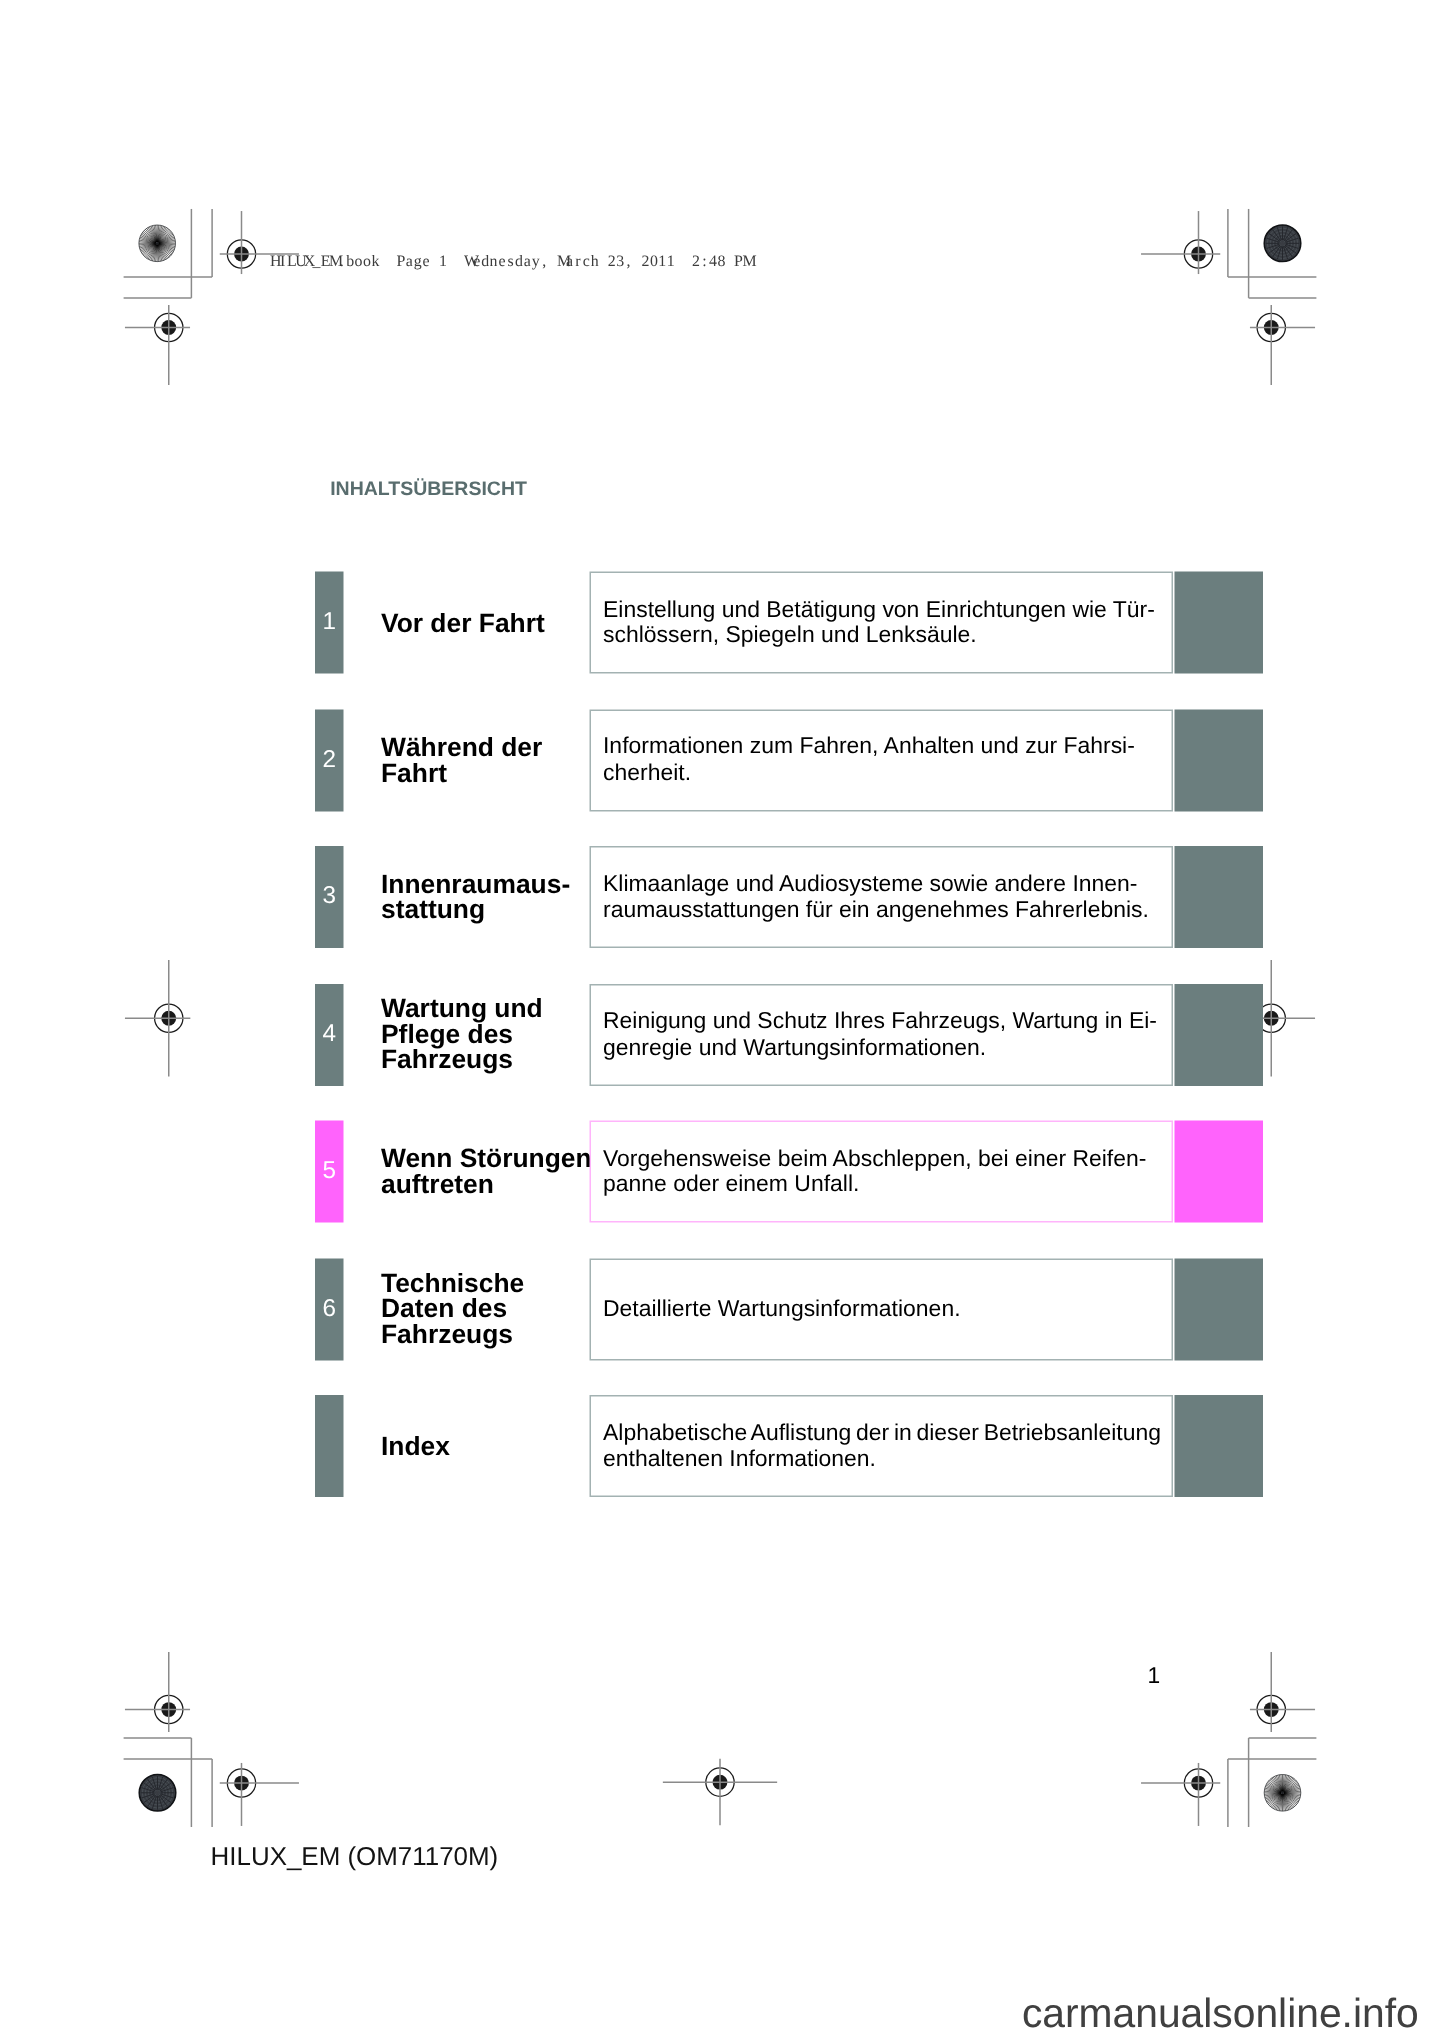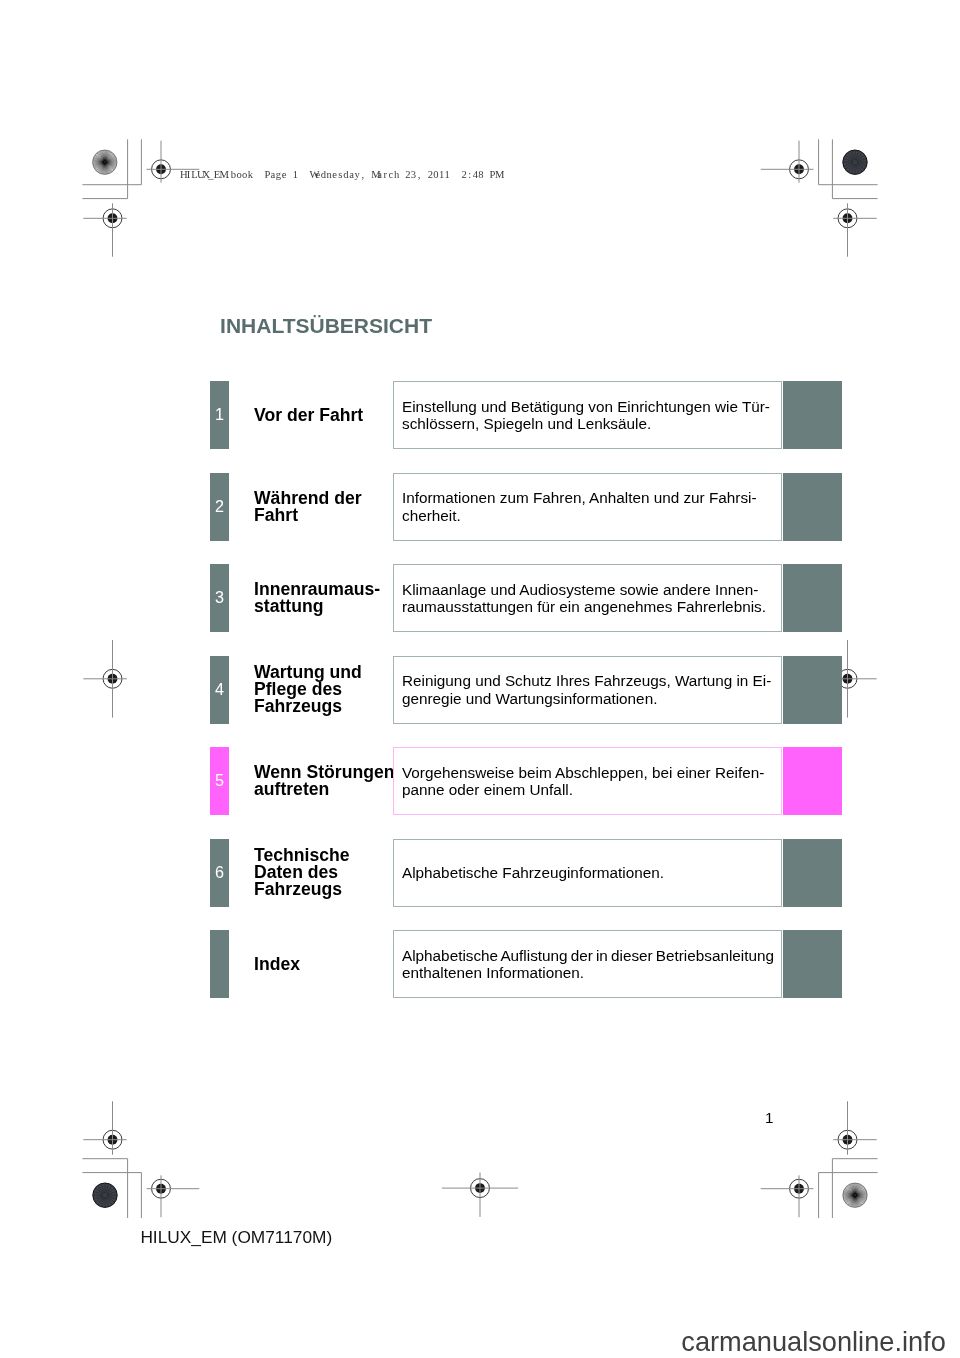--- a/index.html
+++ b/index.html
@@ -10,21 +10,21 @@
 
   
   .marks{position:absolute;left:0;top:0;width:960px;height:1358px;pointer-events:none;}
 
   
   .hdr{position:absolute;left:180px;top:169px;font-family:"Liberation Serif",serif;
        font-size:10.6px;color:#3c3c3c;white-space:nowrap;line-height:12px;}
   .hdr .cel{display:inline-block;width:5.63px;text-align:center;}
 
   
-  .title{position:absolute;left:220.1px;top:315.5px;font-size:21px;font-weight:bold;
+  .title{position:absolute;left:220.1px;top:315.5px;font-size:13px;font-weight:bold;
          color:#596d6e;letter-spacing:0px;line-height:20px;}
 
   
   .tbl{position:absolute;left:210px;top:381px;width:631px;}
   .row{position:relative;height:68px;margin-bottom:23.5px;}
   .num{position:absolute;left:0px;top:0;width:19px;height:68px;background:#6b7e7e;
        color:#fff;font-size:16.2px;line-height:66.8px;text-align:center;}
   .ttl{position:absolute;left:44px;top:0;width:160px;height:68px;
        font-size:17.6px;font-weight:bold;color:#000;line-height:16.95px;
        display:flex;flex-direction:column;justify-content:center;white-space:nowrap;}
@@ -230,21 +230,21 @@
         <div class="blk"></div>
       </div>
       <div class="row">
         <div class="num">6</div>
         <div class="ttl">
           <div>Technische</div>
           <div>Daten des</div>
           <div>Fahrzeugs</div>
         </div>
         <div class="desc">
-          <div class="ln">Alphabetische Fahrzeuginformationen.</div>
+          <div class="ln">Detaillierte Wartungsinformationen.</div>
         </div>
         <div class="blk"></div>
       </div>
       <div class="row">
         <div class="num"></div>
         <div class="ttl">
           <div>Index</div>
         </div>
         <div class="desc">
           <div class="ln" style="word-spacing: -1.116px;">Alphabetische Auflistung der in dieser Betriebsanleitung</div>

